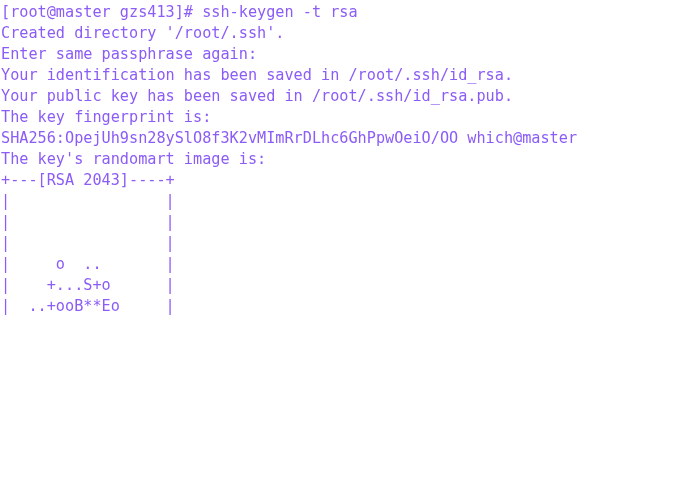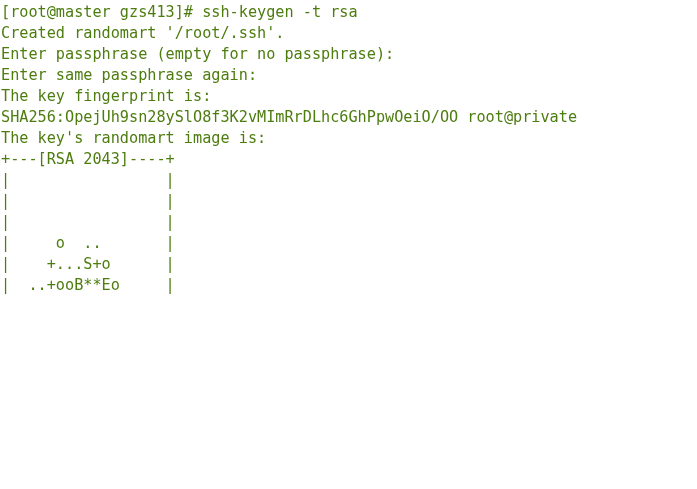--- a/index.html
+++ b/index.html
@@ -6,21 +6,21 @@
   html, body {
     margin: 0;
     padding: 0;
     background: #ffffff;
   }
   #terminal {
     position: relative;
     width: 697px;
     height: 489px;
     background: #ffffff;
-    color: #4d7c0f;
+    color: #8b5cf6;
     font-family: "DejaVu Sans Mono", "Liberation Mono", monospace;
     font-size: 15.2px;
     line-height: 21px;
     overflow: hidden;
     box-sizing: border-box;
     padding: 2px 0 0 1px;
   }
   .term-line {
     display: block;
     white-space: pre;
@@ -28,25 +28,26 @@
     letter-spacing: 0px;
     font-variant-ligatures: none;
     -webkit-font-smoothing: antialiased;
   }
 </style>
 </head>
 <body>
 
 <div id="terminal">
   <div class="term-line">[root@master gzs413]# ssh-keygen -t rsa</div>
-  <div class="term-line">Created randomart '/root/.ssh'.</div>
-  <div class="term-line">Enter passphrase (empty for no passphrase):</div>
+  <div class="term-line">Created directory '/root/.ssh'.</div>
   <div class="term-line">Enter same passphrase again:</div>
+  <div class="term-line">Your identification has been saved in /root/.ssh/id_rsa.</div>
+  <div class="term-line">Your public key has been saved in /root/.ssh/id_rsa.pub.</div>
   <div class="term-line">The key fingerprint is:</div>
-  <div class="term-line">SHA256:OpejUh9sn28ySlO8f3K2vMImRrDLhc6GhPpwOeiO/OO root@private</div>
+  <div class="term-line">SHA256:OpejUh9sn28ySlO8f3K2vMImRrDLhc6GhPpwOeiO/OO which@master</div>
   <div class="term-line">The key's randomart image is:</div>
   <div class="term-line">+---[RSA 2043]----+</div>
   <div class="term-line">|                 |</div>
   <div class="term-line">|                 |</div>
   <div class="term-line">|                 |</div>
   <div class="term-line">|     o  ..       |</div>
   <div class="term-line">|    +...S+o      |</div>
   <div class="term-line">|  ..+ooB**Eo     |</div>
 </div>
 

